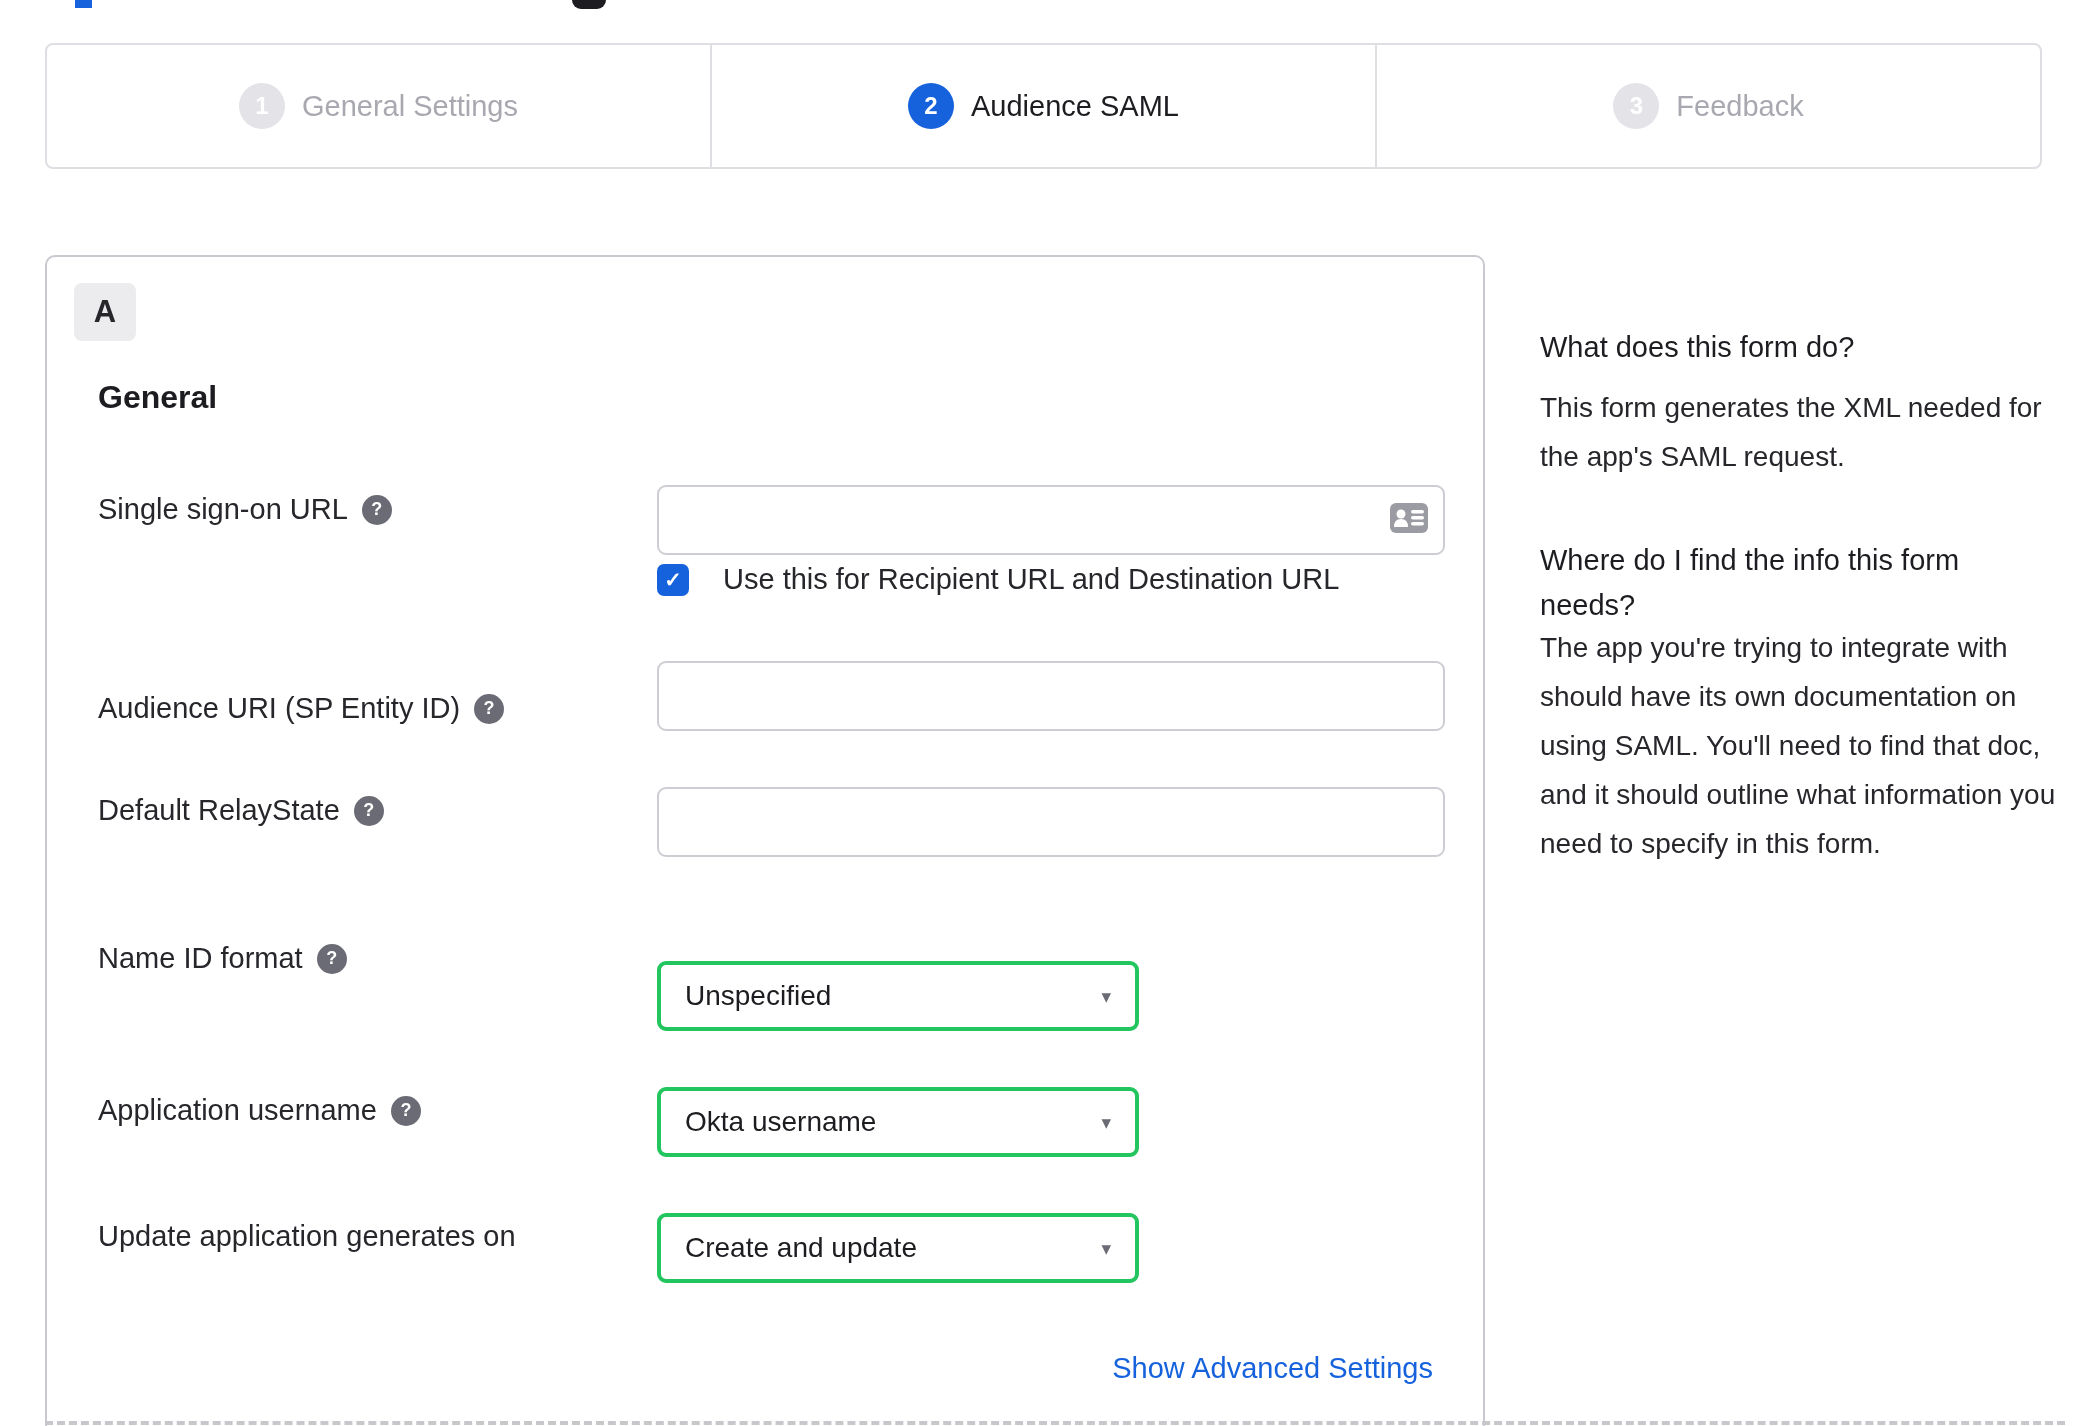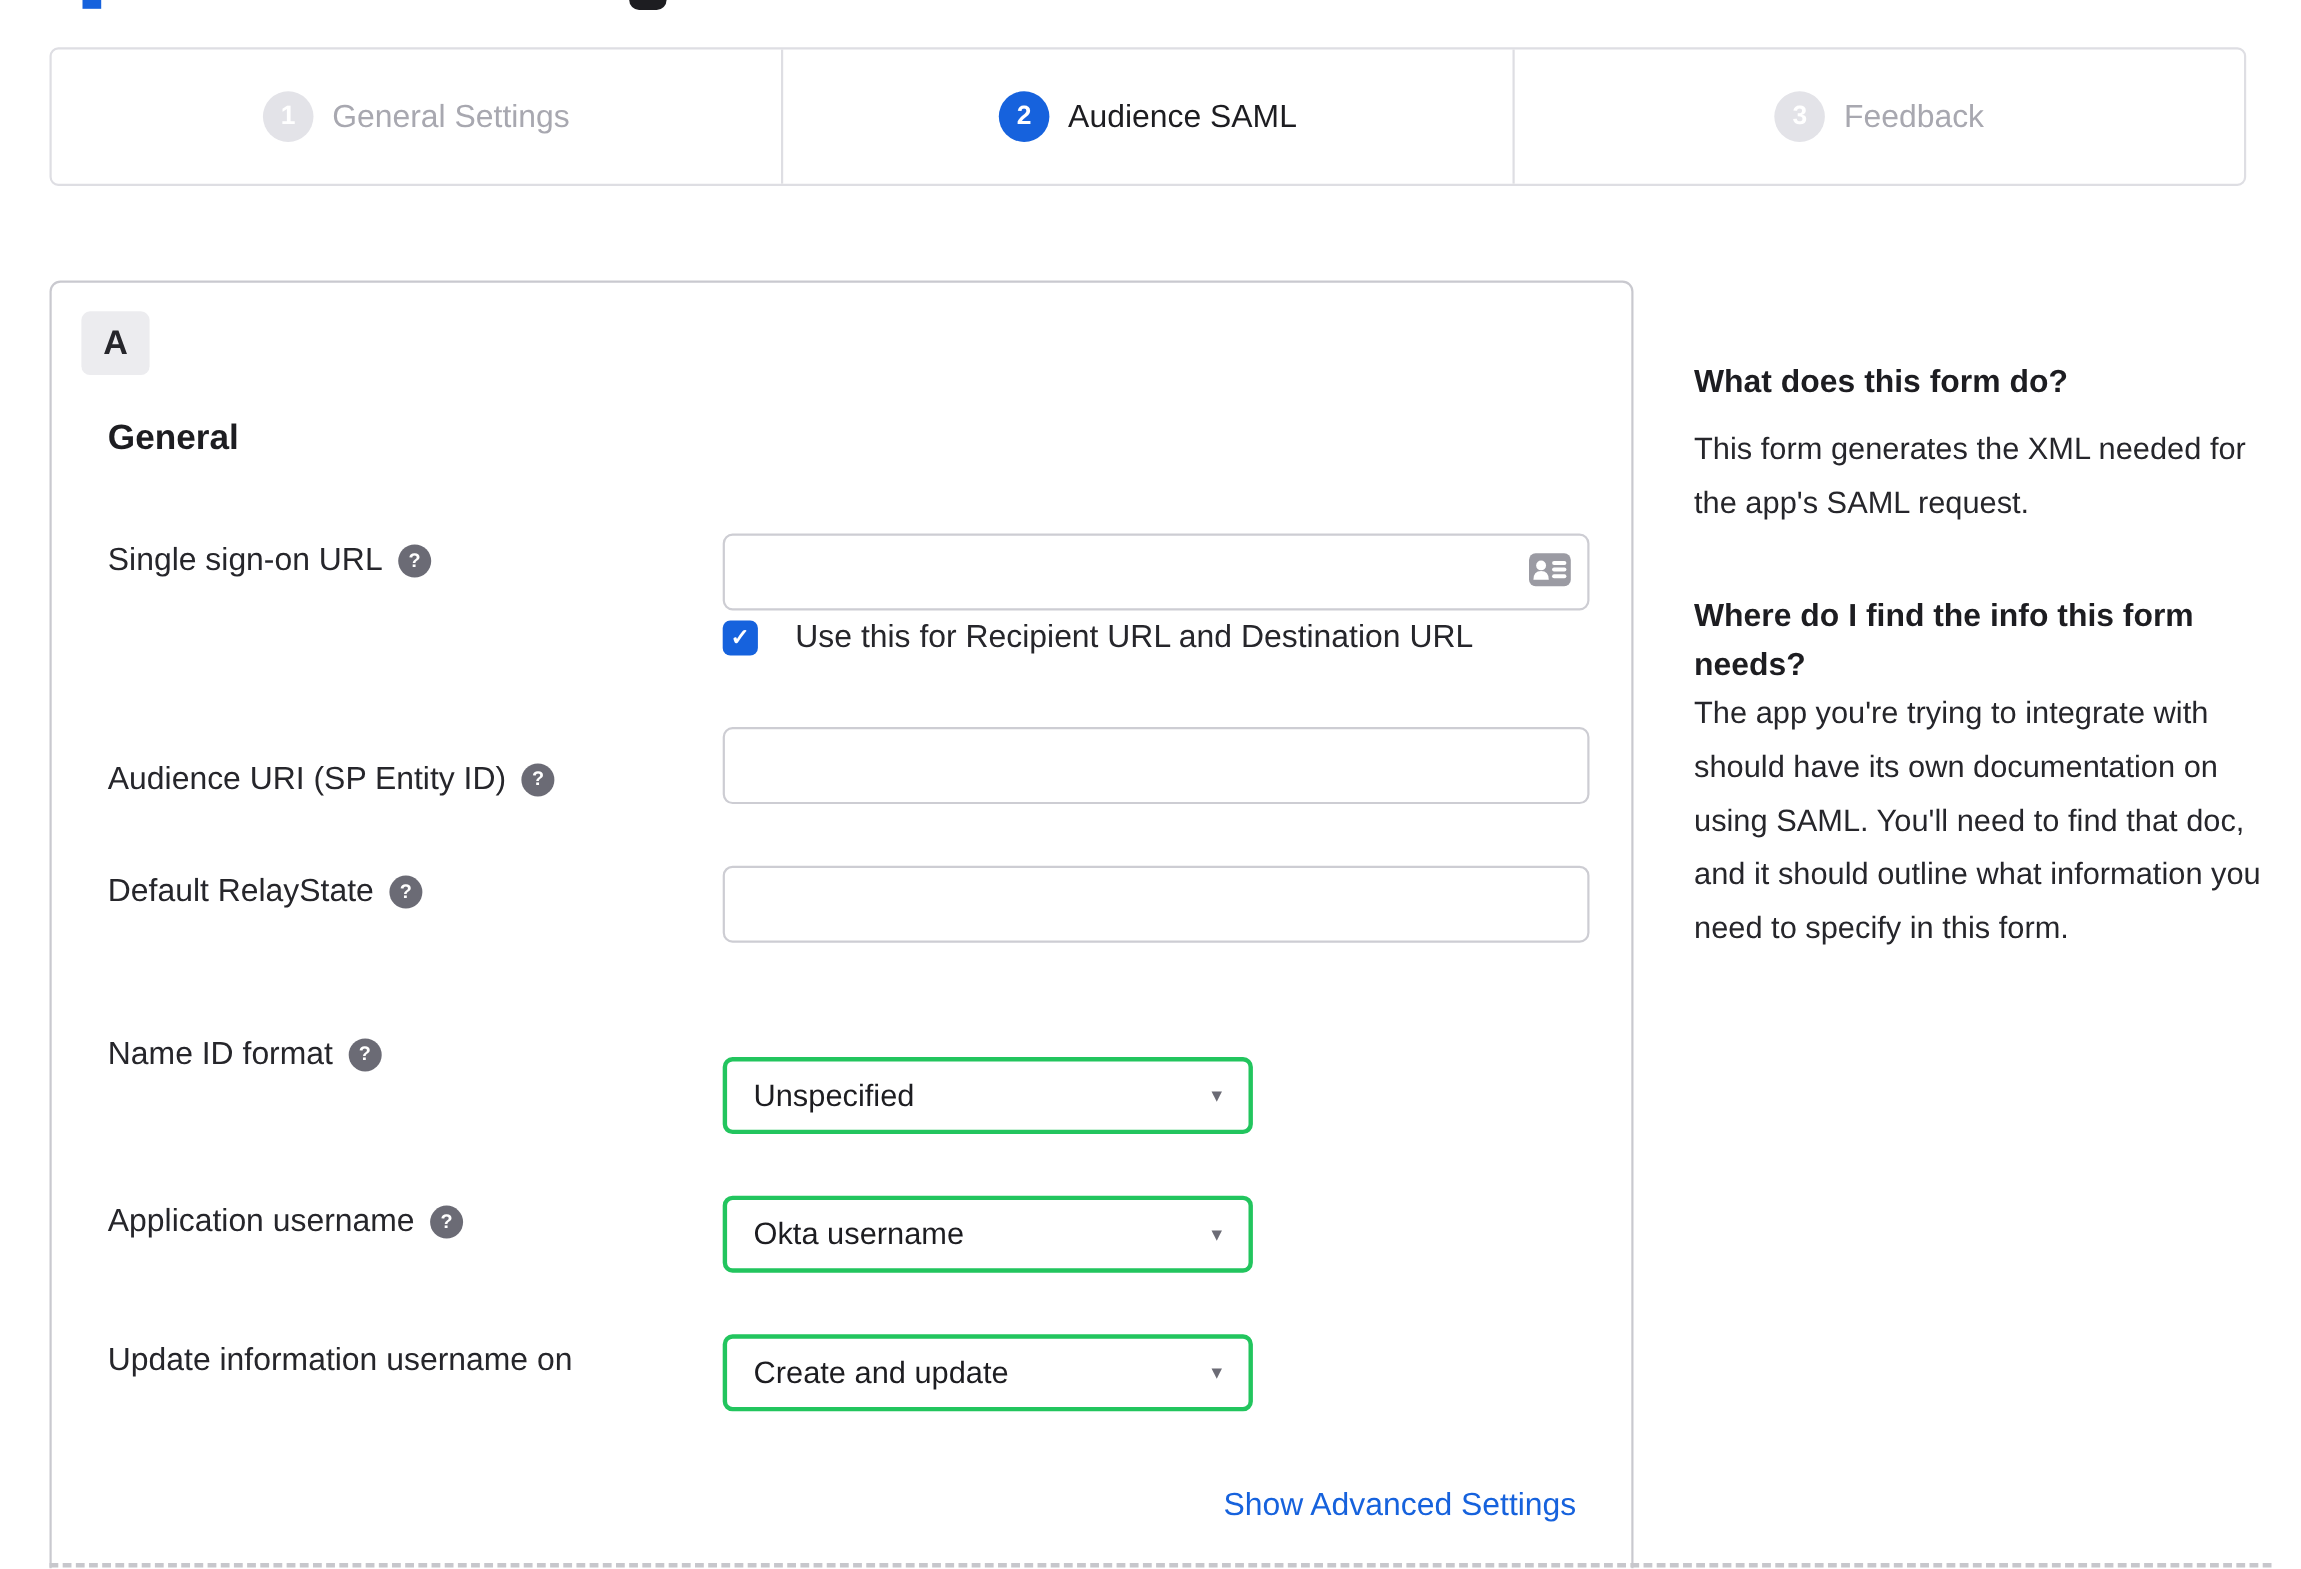--- a/index.html
+++ b/index.html
@@ -60,21 +60,21 @@
   .select .caret{font-size:19px;color:#6b6b75;flex:none;}
 
   .adv-link{position:absolute;right:50px;top:1095px;font-size:29px;color:#1662dd;
             text-decoration:none;white-space:nowrap;}
 
   .dashed-divider{position:absolute;left:45px;top:1421px;width:2020px;height:0;
                   border-top:4px dashed #c7c7cc;}
 
   
   .sidebar{position:absolute;left:1540px;top:325px;width:540px;}
-  .side-h{font-size:29px;font-weight:bold;color:#1d1d21;line-height:45px;max-width:505px;}
+  .side-h{font-size:29px;font-weight:normal;color:#1d1d21;line-height:45px;max-width:505px;}
   .side-p{font-size:28px;color:#26262b;line-height:49px;max-width:540px;margin:0;}
   .side-h.h1{position:absolute;left:0;top:0;}
   .side-p.p1{position:absolute;left:0;top:58px;}
   .side-h.h2{position:absolute;left:0;top:213px;}
   .side-p.p2{position:absolute;left:0;top:298px;}
 </style>
 </head>
 <body>
 
 <div class="canvas">
@@ -146,21 +146,21 @@
     <div class="field-label" style="top:837px;">
       <span>Application username</span>
       <span class="help">?</span>
     </div>
     <div class="select" style="top:830px;">
       <span class="value">Okta username</span>
       <span class="caret">▾</span>
     </div>
 
     <div class="field-label" style="top:963px;">
-      <span>Update information username on</span>
+      <span>Update application generates on</span>
     </div>
     <div class="select" style="top:956px;">
       <span class="value">Create and update</span>
       <span class="caret">▾</span>
     </div>
 
     <a class="adv-link" href="#">Show Advanced Settings</a>
   </div>
 
   <div class="dashed-divider"></div>

